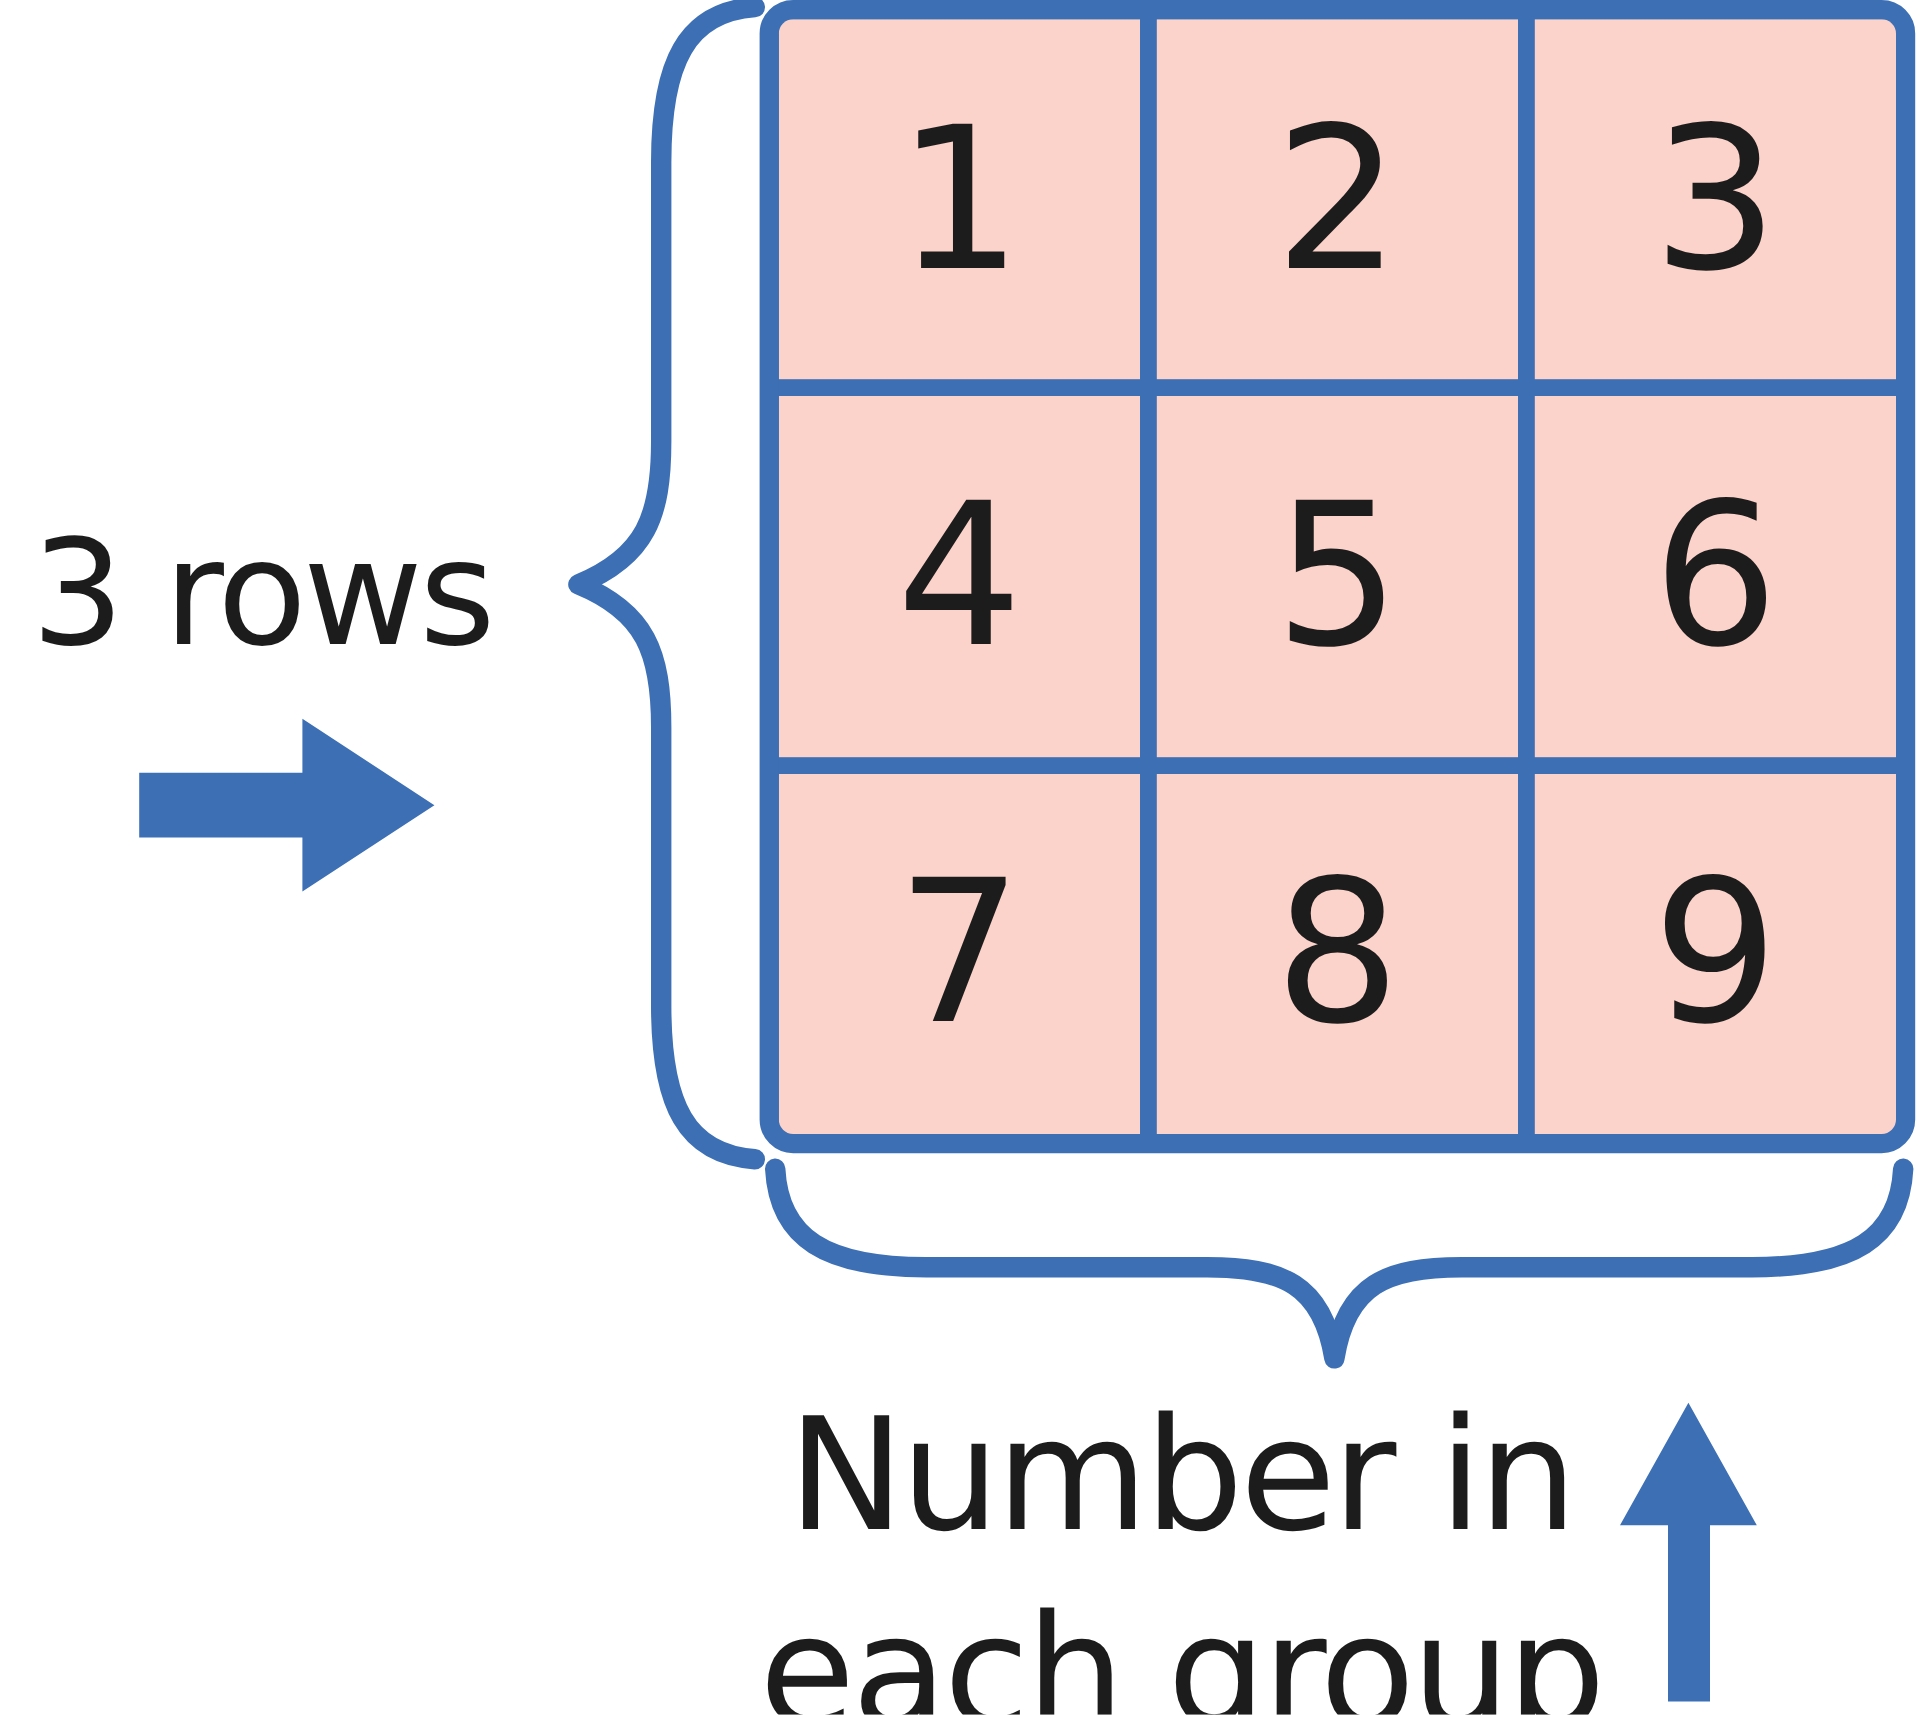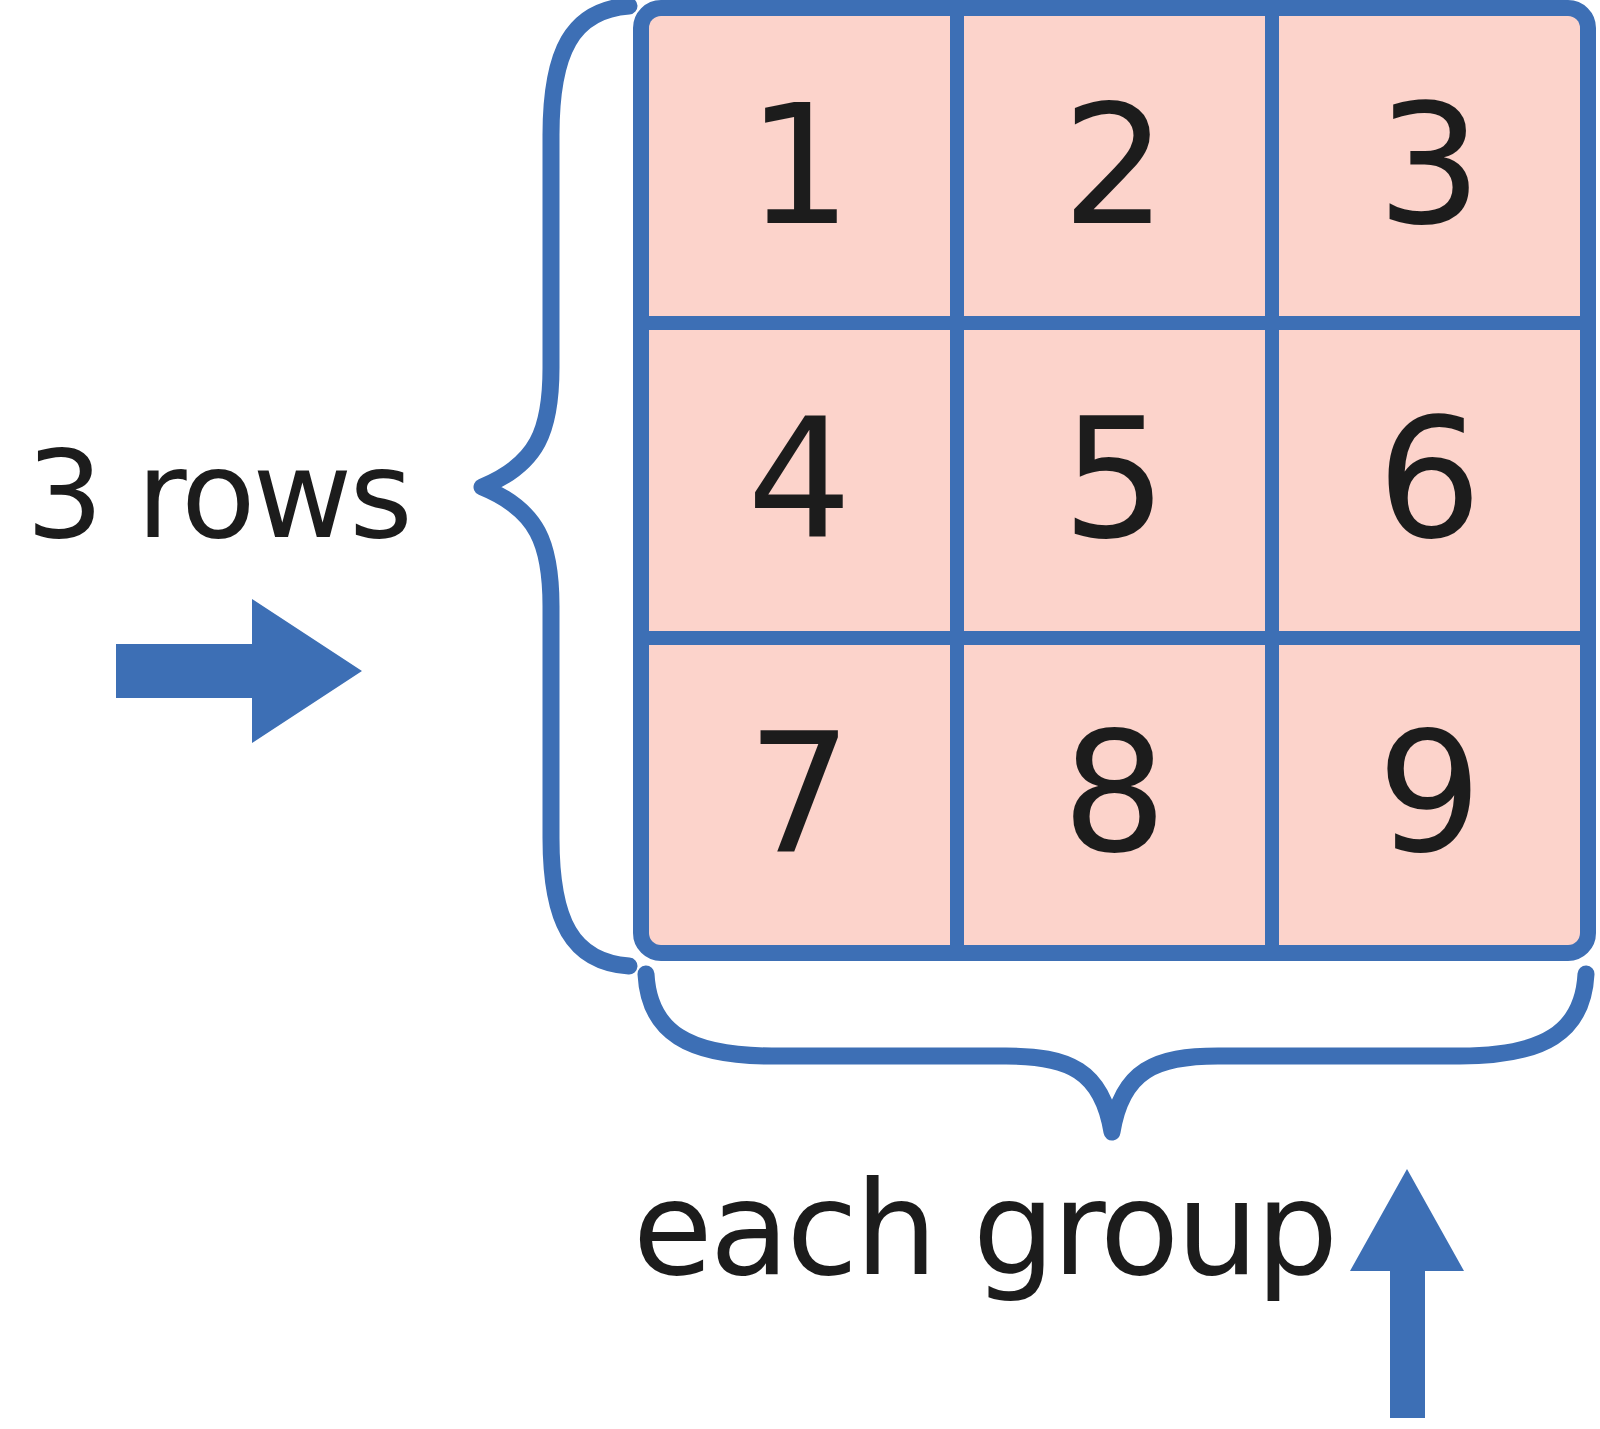--- a/index.html
+++ b/index.html
@@ -102,20 +102,21 @@
   </div>
 
   <svg class="deco" style="left:640px; top:968px;" width="952" height="180" viewBox="0 0 952 180" aria-hidden="true">
     <path class="brace-path" d="M 6 6 C 9 64, 48 88, 132 88
              L 366 88 C 428 88, 462 102, 472 164
              C 482 102, 516 88, 578 88
              L 820 88 C 904 88, 943 64, 946 6"></path>
   </svg>
 
   <div class="group-label">
+    <div>Number in</div>
     <div>each group</div>
   </div>
 
   <svg class="deco" style="left:1348px; top:1166px;" width="118" height="254" viewBox="0 0 118 254" aria-hidden="true">
     <polygon class="arrow-shape" points="59,3 116,105 77,105 77,252 42,252 42,105 2,105"></polygon>
   </svg>
 
 </div>
 
 </body></html>

